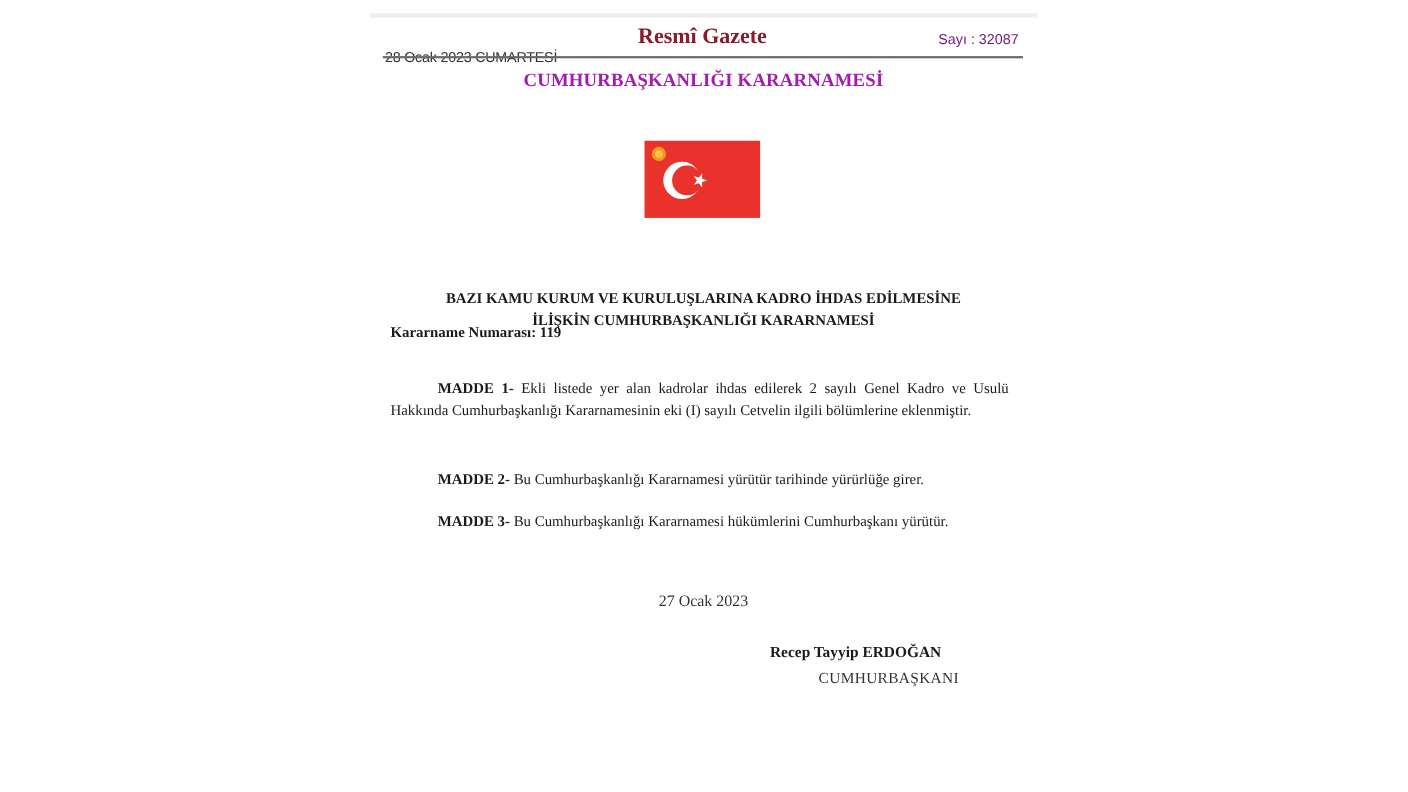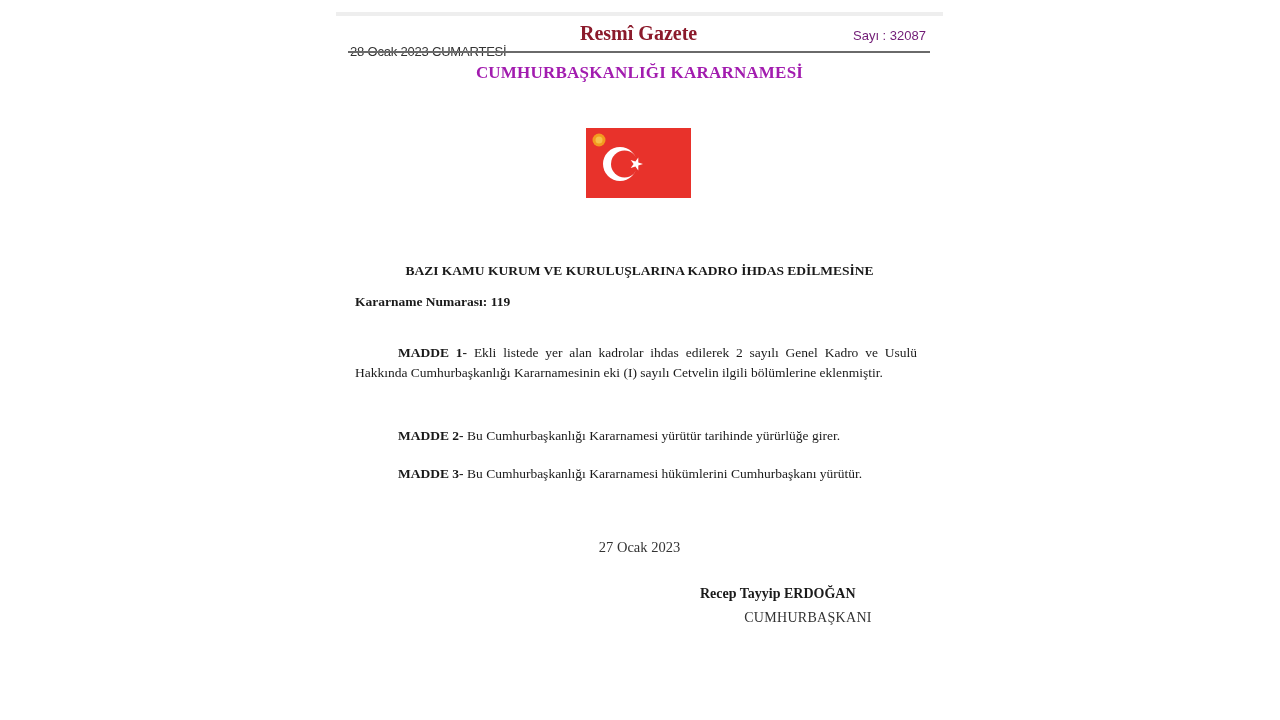--- a/index.html
+++ b/index.html
@@ -185,20 +185,21 @@
     <circle cx="13" cy="12" r="6.5" fill="#f29a1f"></circle>
     <circle cx="13" cy="12" r="3.5" fill="#f7c04a"></circle>
     <circle cx="34" cy="36" r="17" fill="#ffffff"></circle>
     <circle cx="38.5" cy="36" r="13.5" fill="#e8322b"></circle>
     <polygon fill="#ffffff" points="57,36 52.3,37.5 52.3,42.5 49.4,38.5 44.7,40.0 47.6,36 44.7,32.0 49.4,33.5 52.3,29.5 52.3,34.5" transform="rotate(0 50 36)"></polygon>
   </svg>
 </div>
 
 <div class="title-block">
   <div>BAZI KAMU KURUM VE KURULUŞLARINA KADRO İHDAS EDİLMESİNE</div>
+  <div>İLİŞKİN CUMHURBAŞKANLIĞI KARARNAMESİ</div>
 </div>
 
 <div class="decree-number">Kararname Numarası: 119</div>
 
 <div class="article art1"><span class="label">MADDE 1-</span><span> Ekli listede yer alan kadrolar ihdas edilerek 2 sayılı Genel Kadro ve Usulü Hakkında Cumhurbaşkanlığı Kararnamesinin eki (I) sayılı Cetvelin ilgili bölümlerine eklenmiştir.</span></div>
 
 <div class="article art2"><span class="label">MADDE 2-</span><span> Bu Cumhurbaşkanlığı Kararnamesi yürütür tarihinde yürürlüğe girer.</span></div>
 
 <div class="article art3"><span class="label">MADDE 3-</span><span> Bu Cumhurbaşkanlığı Kararnamesi hükümlerini Cumhurbaşkanı yürütür.</span></div>
 

